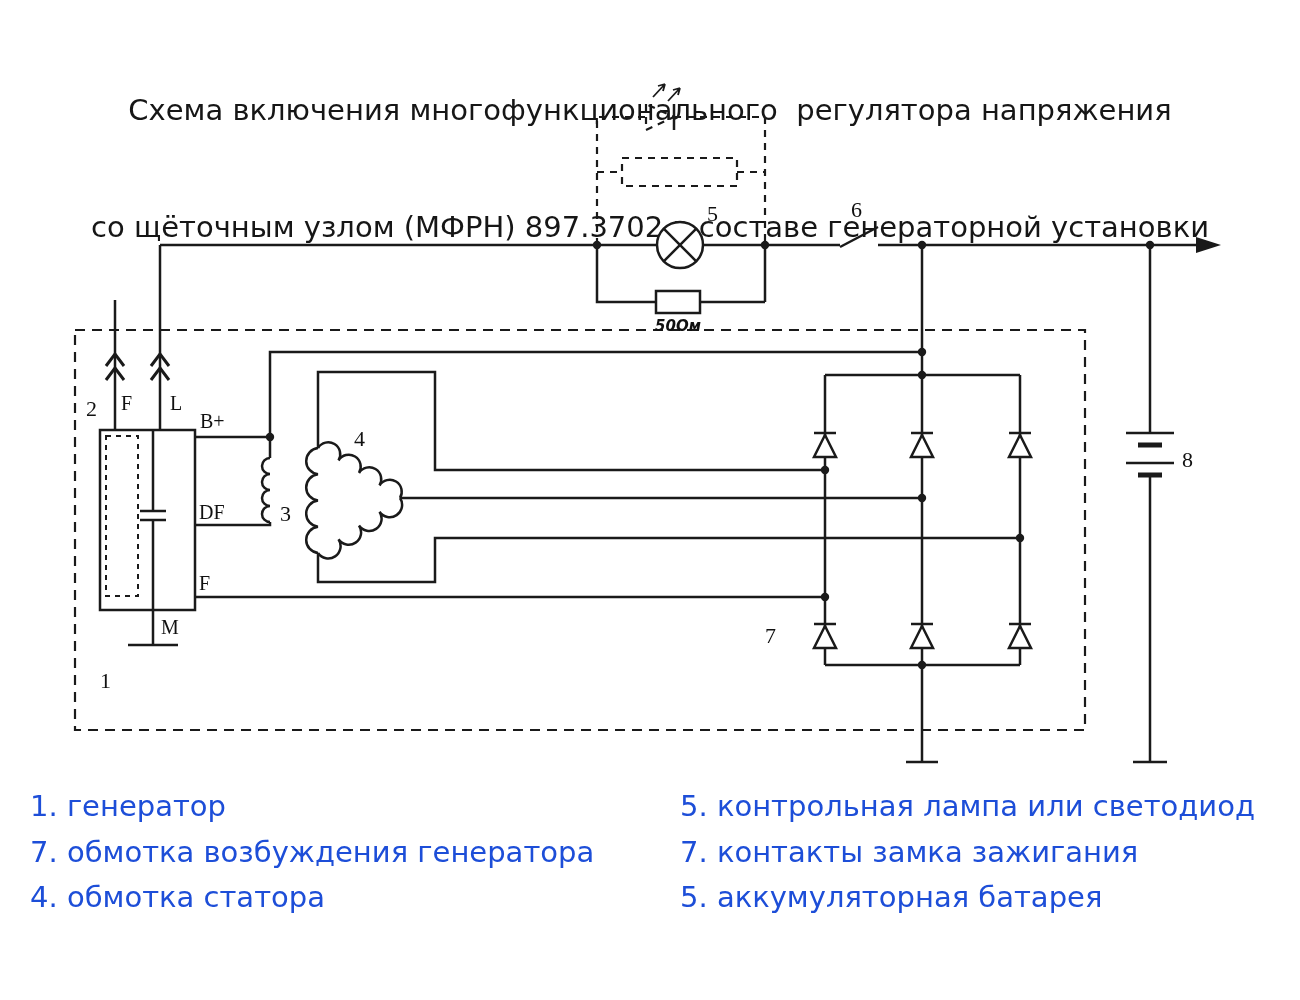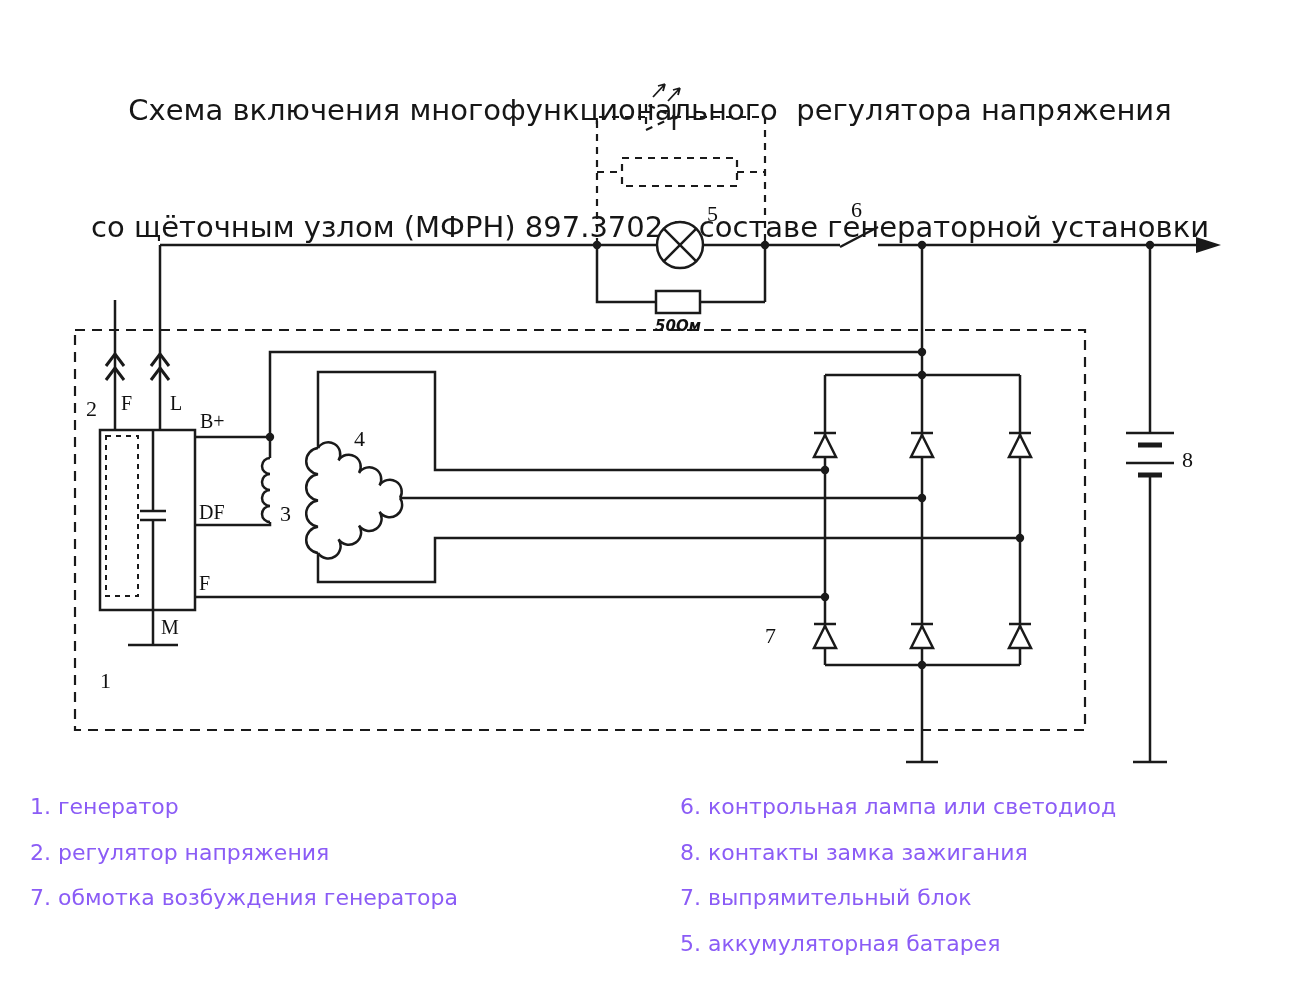--- a/index.html
+++ b/index.html
@@ -4,21 +4,21 @@
 <style>
   html,body{margin:0;padding:0;}
   body{
     width:1300px;height:1000px;background:#ffffff;color:#111;
     font-family:"DejaVu Sans",sans-serif;position:relative;overflow:hidden;
   }
   .title{
     position:absolute;top:13px;left:0;width:1300px;text-align:center;
     font-size:29px;line-height:39px;white-space:pre-wrap;color:#161616;
   }
-  .legend-col{position:absolute;top:784px;font-size:22px;line-height:45.5px;color:#8b5cf6;}
+  .legend-col{position:absolute;top:784px;font-size:29px;line-height:45.5px;color:#1d4ed8;}
   #legend-left{left:30px;}
   #legend-right{left:680px;}
   svg{position:absolute;left:0;top:0;}
   .wire{stroke:#1a1a1a;stroke-width:2.5;fill:none;}
   .thin{stroke:#1a1a1a;stroke-width:1.8;fill:none;}
   .dash{stroke:#1a1a1a;stroke-width:2.2;fill:none;stroke-dasharray:10 7;}
   .dash2{stroke:#1a1a1a;stroke-width:2.2;fill:none;stroke-dasharray:7 6;}
   .dash3{stroke:#1a1a1a;stroke-width:2;fill:none;stroke-dasharray:5 5;}
   .chev{stroke:#1a1a1a;stroke-width:3;fill:none;}
   .dot{fill:#1a1a1a;stroke:none;}
@@ -178,21 +178,20 @@
     <text class="t-serif num" x="707" y="221">5</text>
     <text class="t-serif num" x="851" y="217">6</text>
     <text class="t-serif num" x="765" y="643">7</text>
     <text class="t-serif num" x="1182" y="467">8</text>
     <text class="rval" x="678" y="331">50Ом</text>
   </g>
 </svg>
 
 <div class="legend-col" id="legend-left">
   <div>1. генератор</div>
-  <div>2. регулятор напряжения</div>
   <div>7. обмотка возбуждения генератора</div>
+  <div>4. обмотка статора</div>
 </div>
 <div class="legend-col" id="legend-right">
-  <div>6. контрольная лампа или светодиод</div>
-  <div>8. контакты замка зажигания</div>
-  <div>7. выпрямительный блок</div>
+  <div>5. контрольная лампа или светодиод</div>
+  <div>7. контакты замка зажигания</div>
   <div>5. аккумуляторная батарея</div>
 </div>
 
 </body></html>

